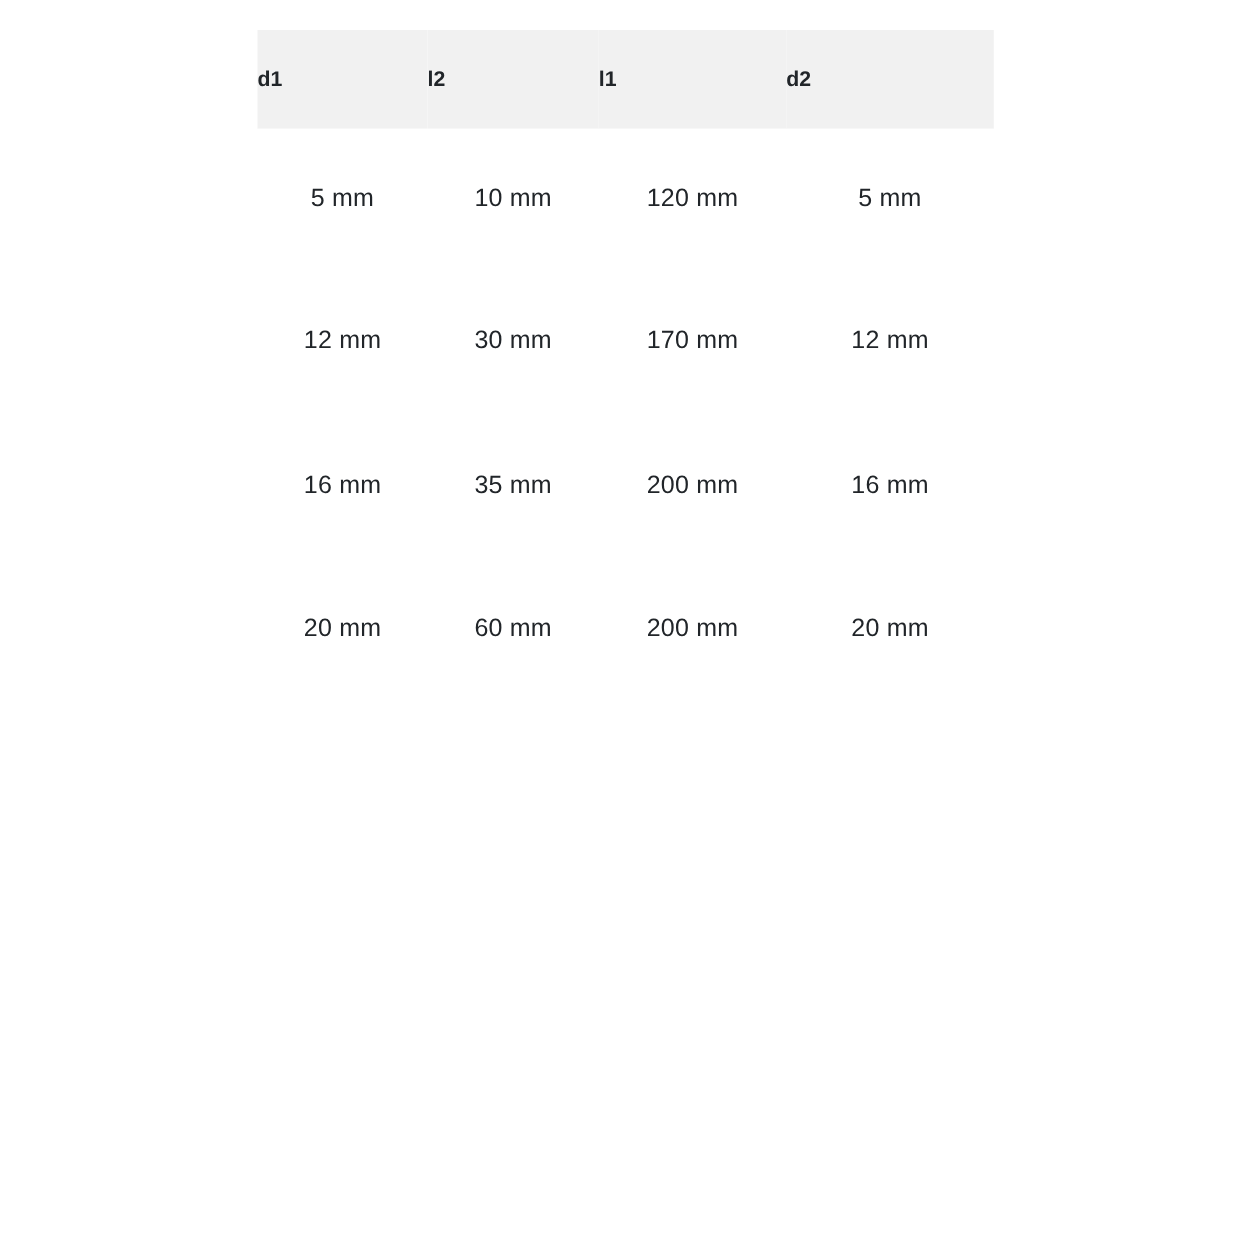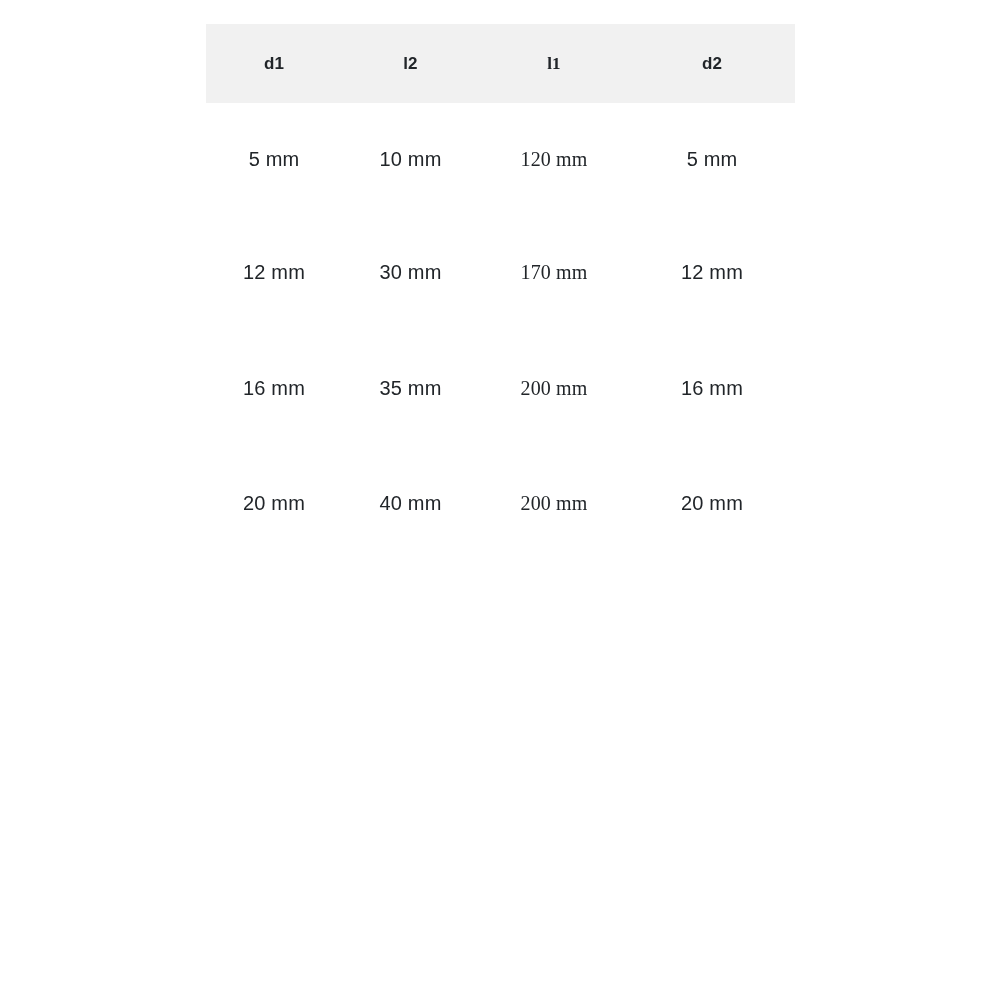--- a/index.html
+++ b/index.html
@@ -38,21 +38,21 @@
   #spec-table thead tr {
     background: #f1f1f1;
   }
   #spec-table thead th {
     height: 79px;
     padding: 0;
     margin: 0;
     font-size: 17px;
     font-weight: bold;
     color: #212529;
-    text-align: center;
+    text-align: left;
     vertical-align: middle;
     letter-spacing: 0.1px;
     border: 0;
   }
 
   
   #spec-table tbody td {
     height: 115.5px;
     padding: 0;
     margin: 0;
@@ -67,21 +67,21 @@
   }
 
   
   #spec-table tbody tr:first-child td {
     height: 112px;
   }
 
   
   .col-1 { width: 136px; }
   .col-2 { width: 137px; }
-  .col-3 { width: 150px; font-family: Liberation Serif, serif; }
+  .col-3 { width: 150px; }
   .col-4 { width: 166px; }
 
   .cell-text {
     display: inline-block;
     white-space: nowrap;
   }
 </style>
 </head>
 <body>
 
@@ -128,21 +128,21 @@
 
       <tr>
         <td class="col-1"><span class="cell-text">16 mm</span></td>
         <td class="col-2"><span class="cell-text">35 mm</span></td>
         <td class="col-3"><span class="cell-text">200 mm</span></td>
         <td class="col-4"><span class="cell-text">16 mm</span></td>
       </tr>
 
       <tr>
         <td class="col-1"><span class="cell-text">20 mm</span></td>
-        <td class="col-2"><span class="cell-text">40 mm</span></td>
+        <td class="col-2"><span class="cell-text">60 mm</span></td>
         <td class="col-3"><span class="cell-text">200 mm</span></td>
         <td class="col-4"><span class="cell-text">20 mm</span></td>
       </tr>
 
     </tbody>
   </table>
 
 </div>
 
 </body></html>

